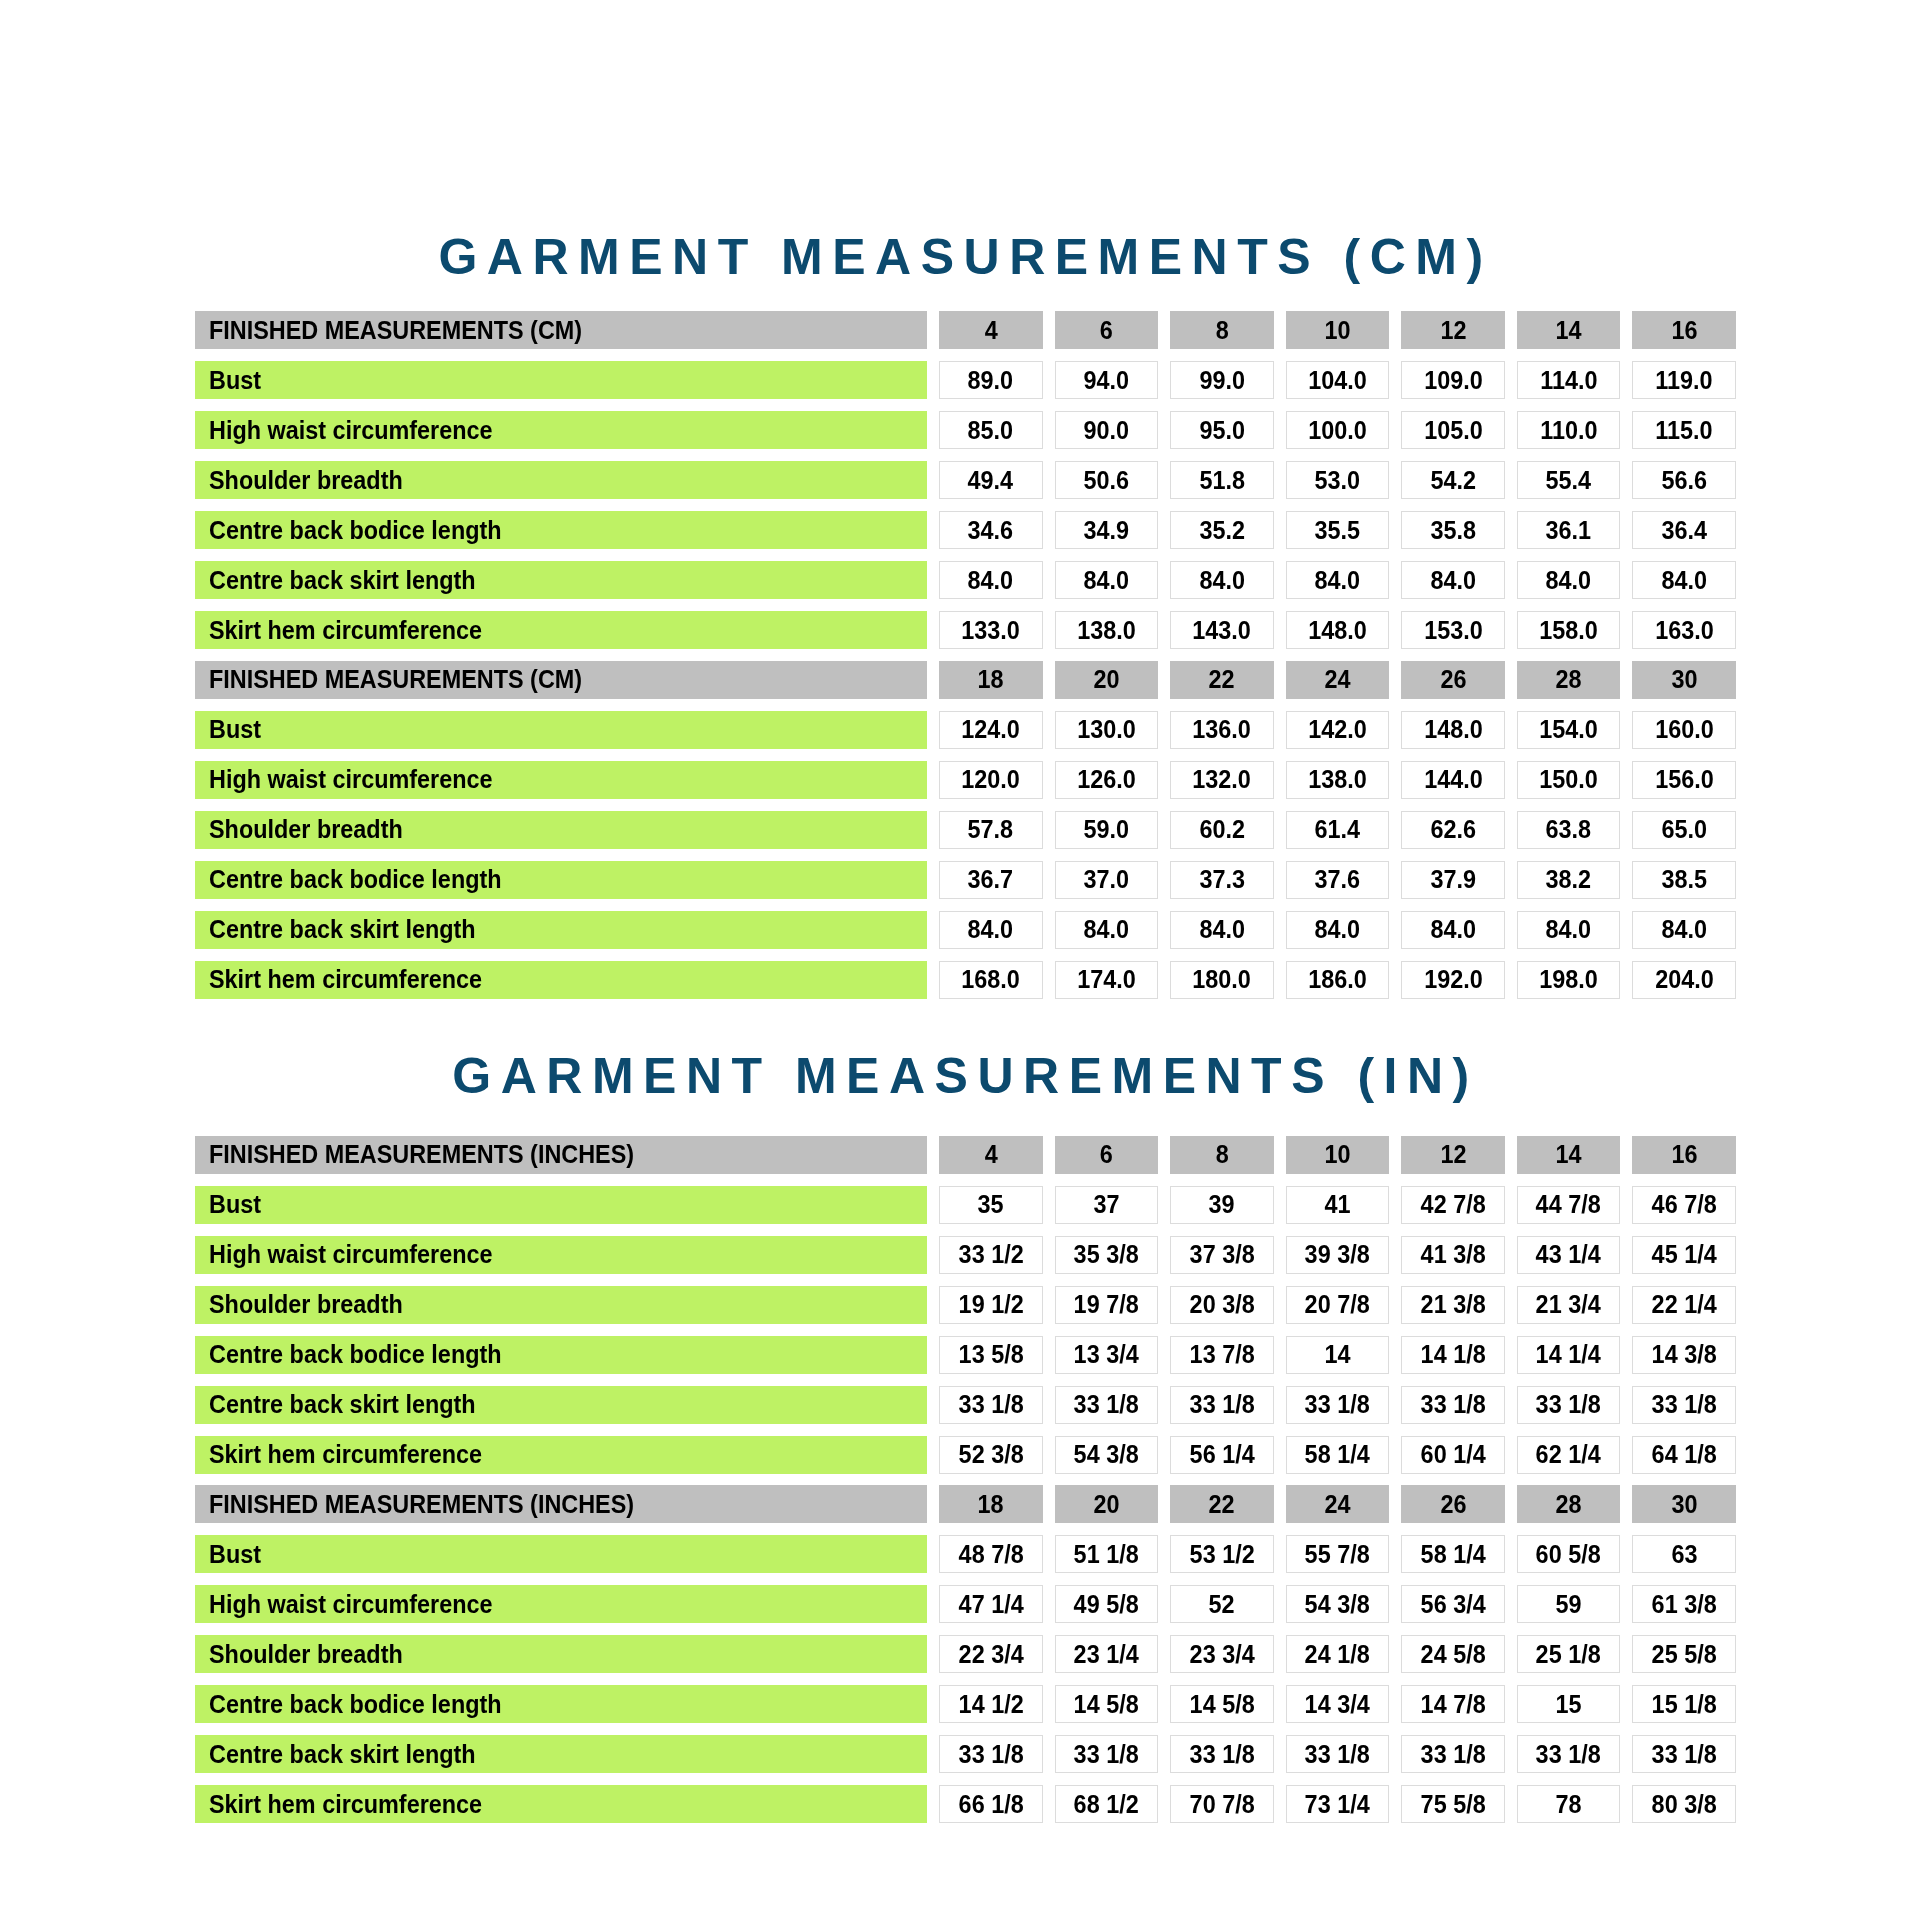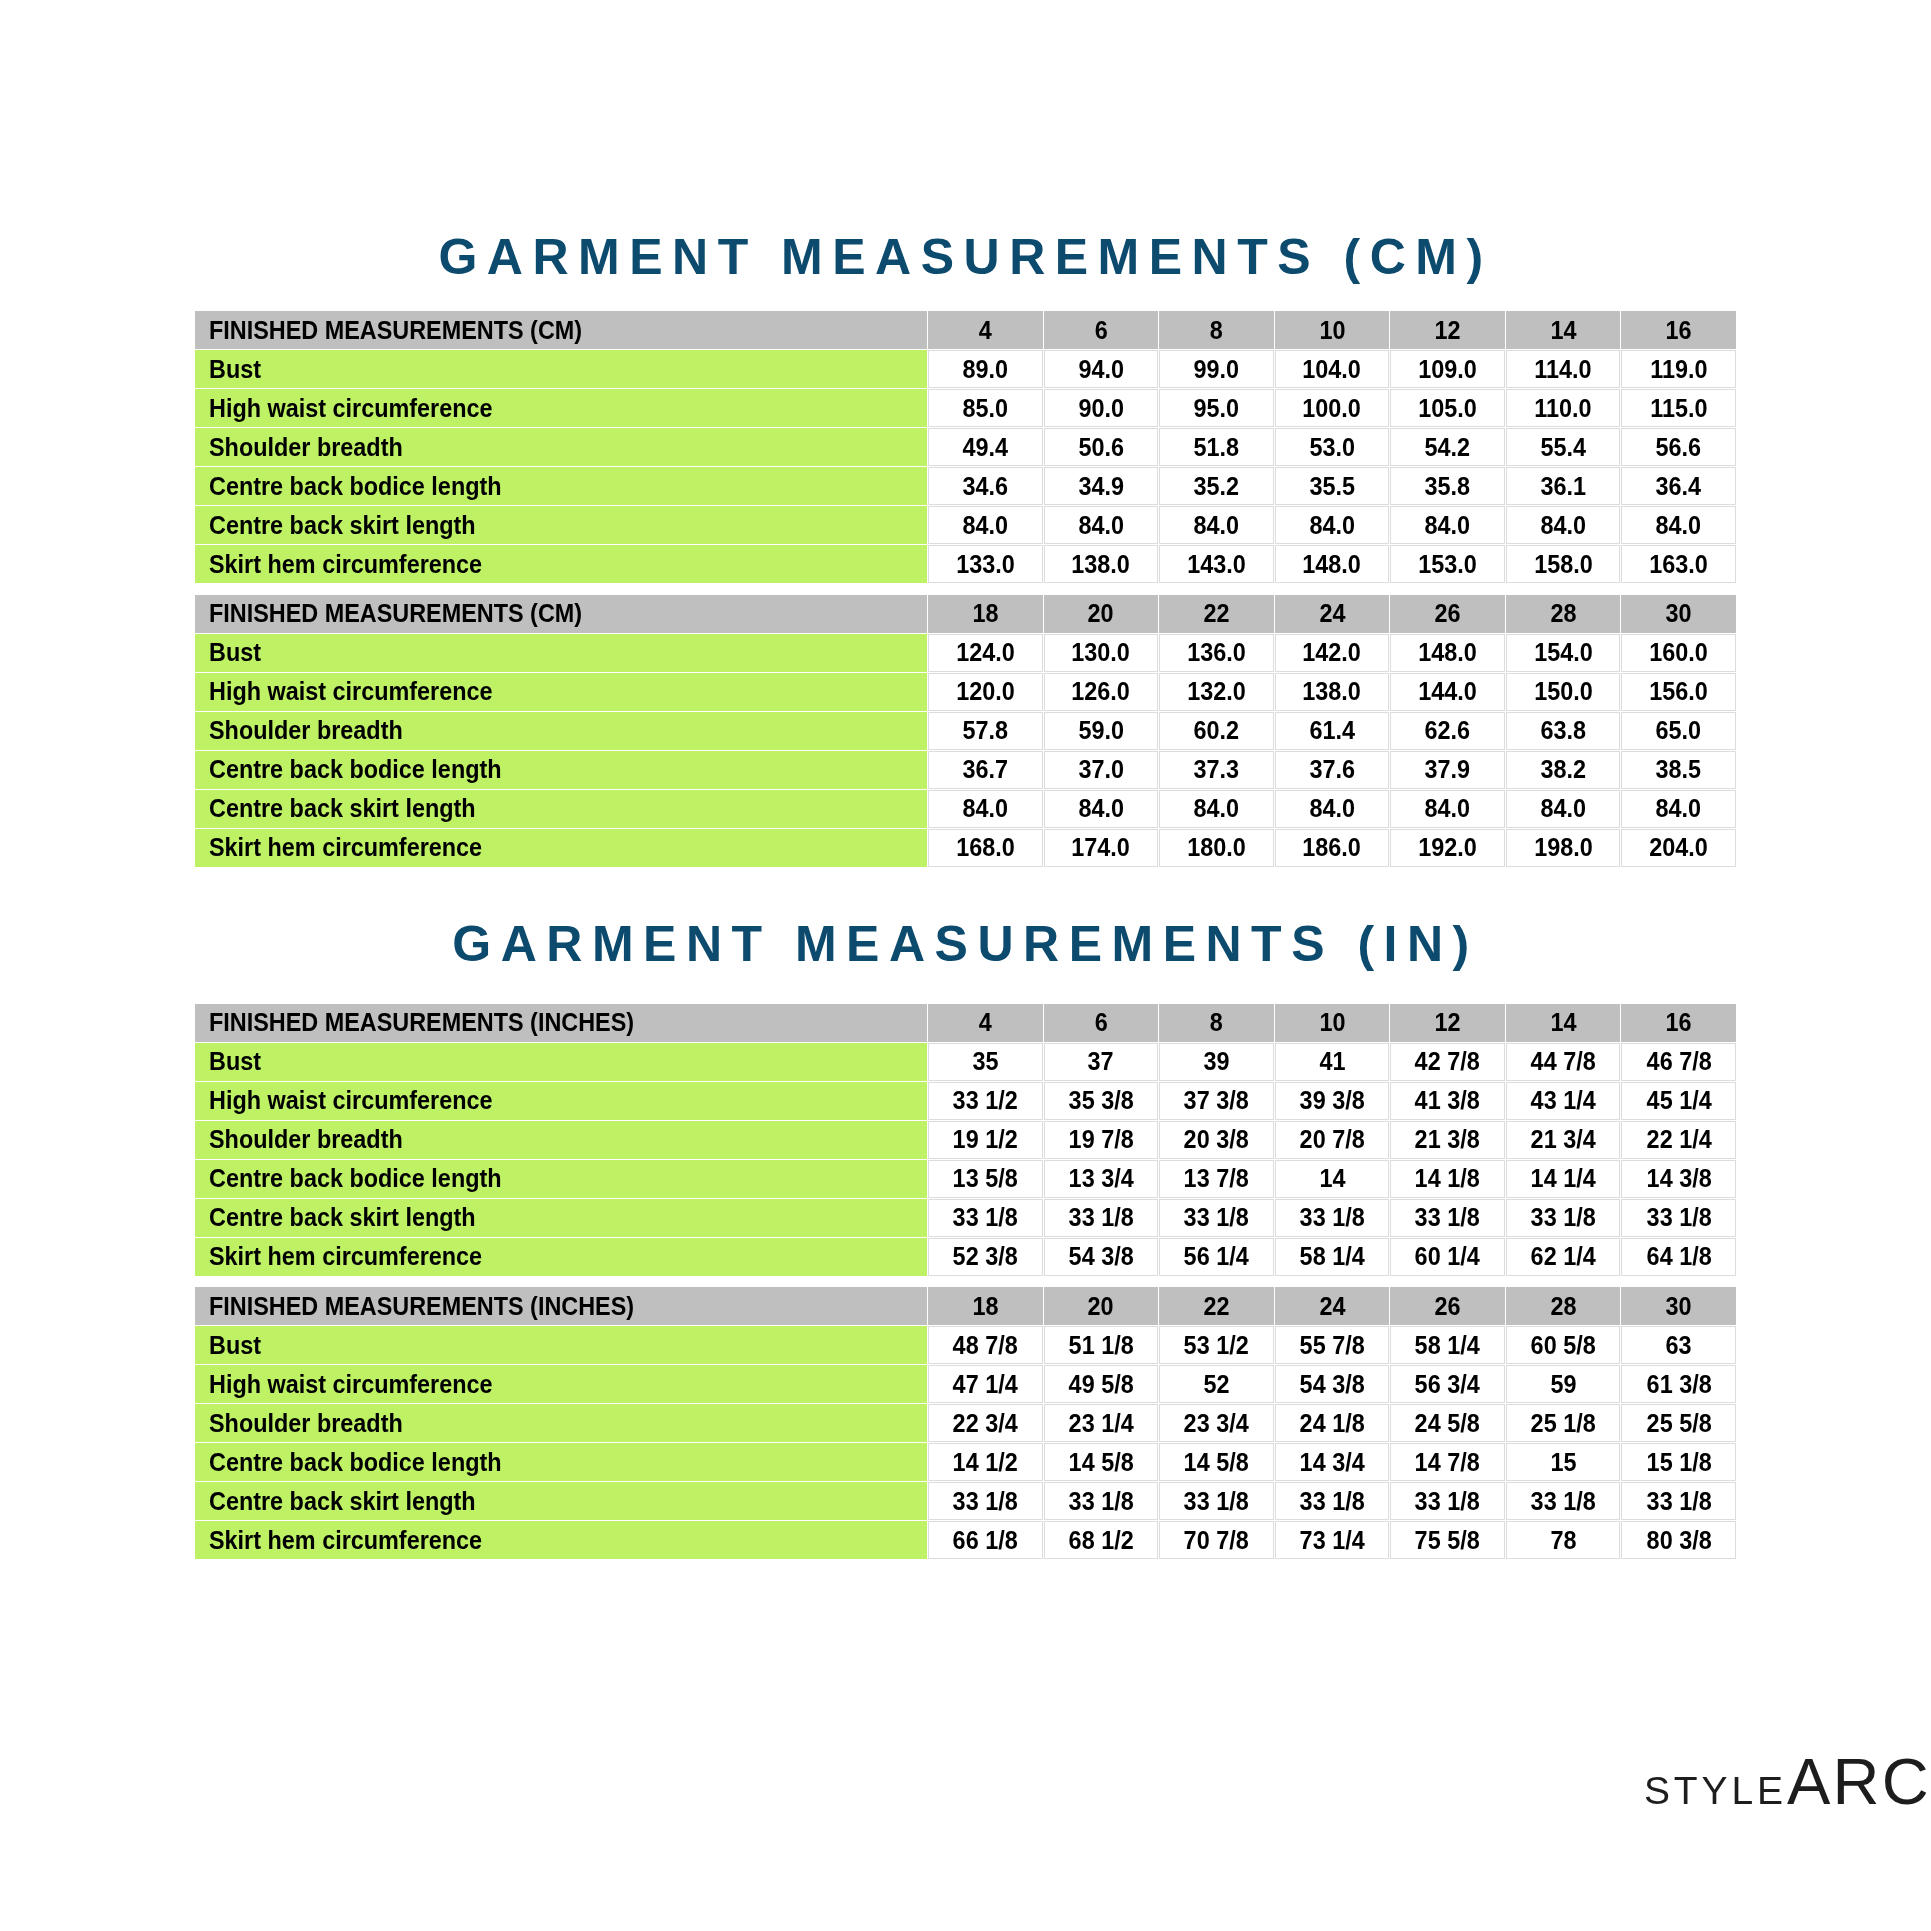--- a/index.html
+++ b/index.html
@@ -18,21 +18,21 @@
     color: #0c4a6e;
     white-space: nowrap;
   }
   .big-title.second { margin-top: 50px; }
 
   .mtable {
     width: 1541px;
     margin: 0 auto;
     display: grid;
     grid-template-columns: 732px repeat(7, 1fr);
-    gap: 1px;
+    gap: 12px;
     background: #ffffff;
   }
   .mtable.first { margin-top: 27px; }
   .mtable.stacked { margin-top: 11.6px; }
   .mtable.after-title { margin-top: 33px; }
 
   .cell {
     height: 38px;
     display: flex;
     align-items: center;

